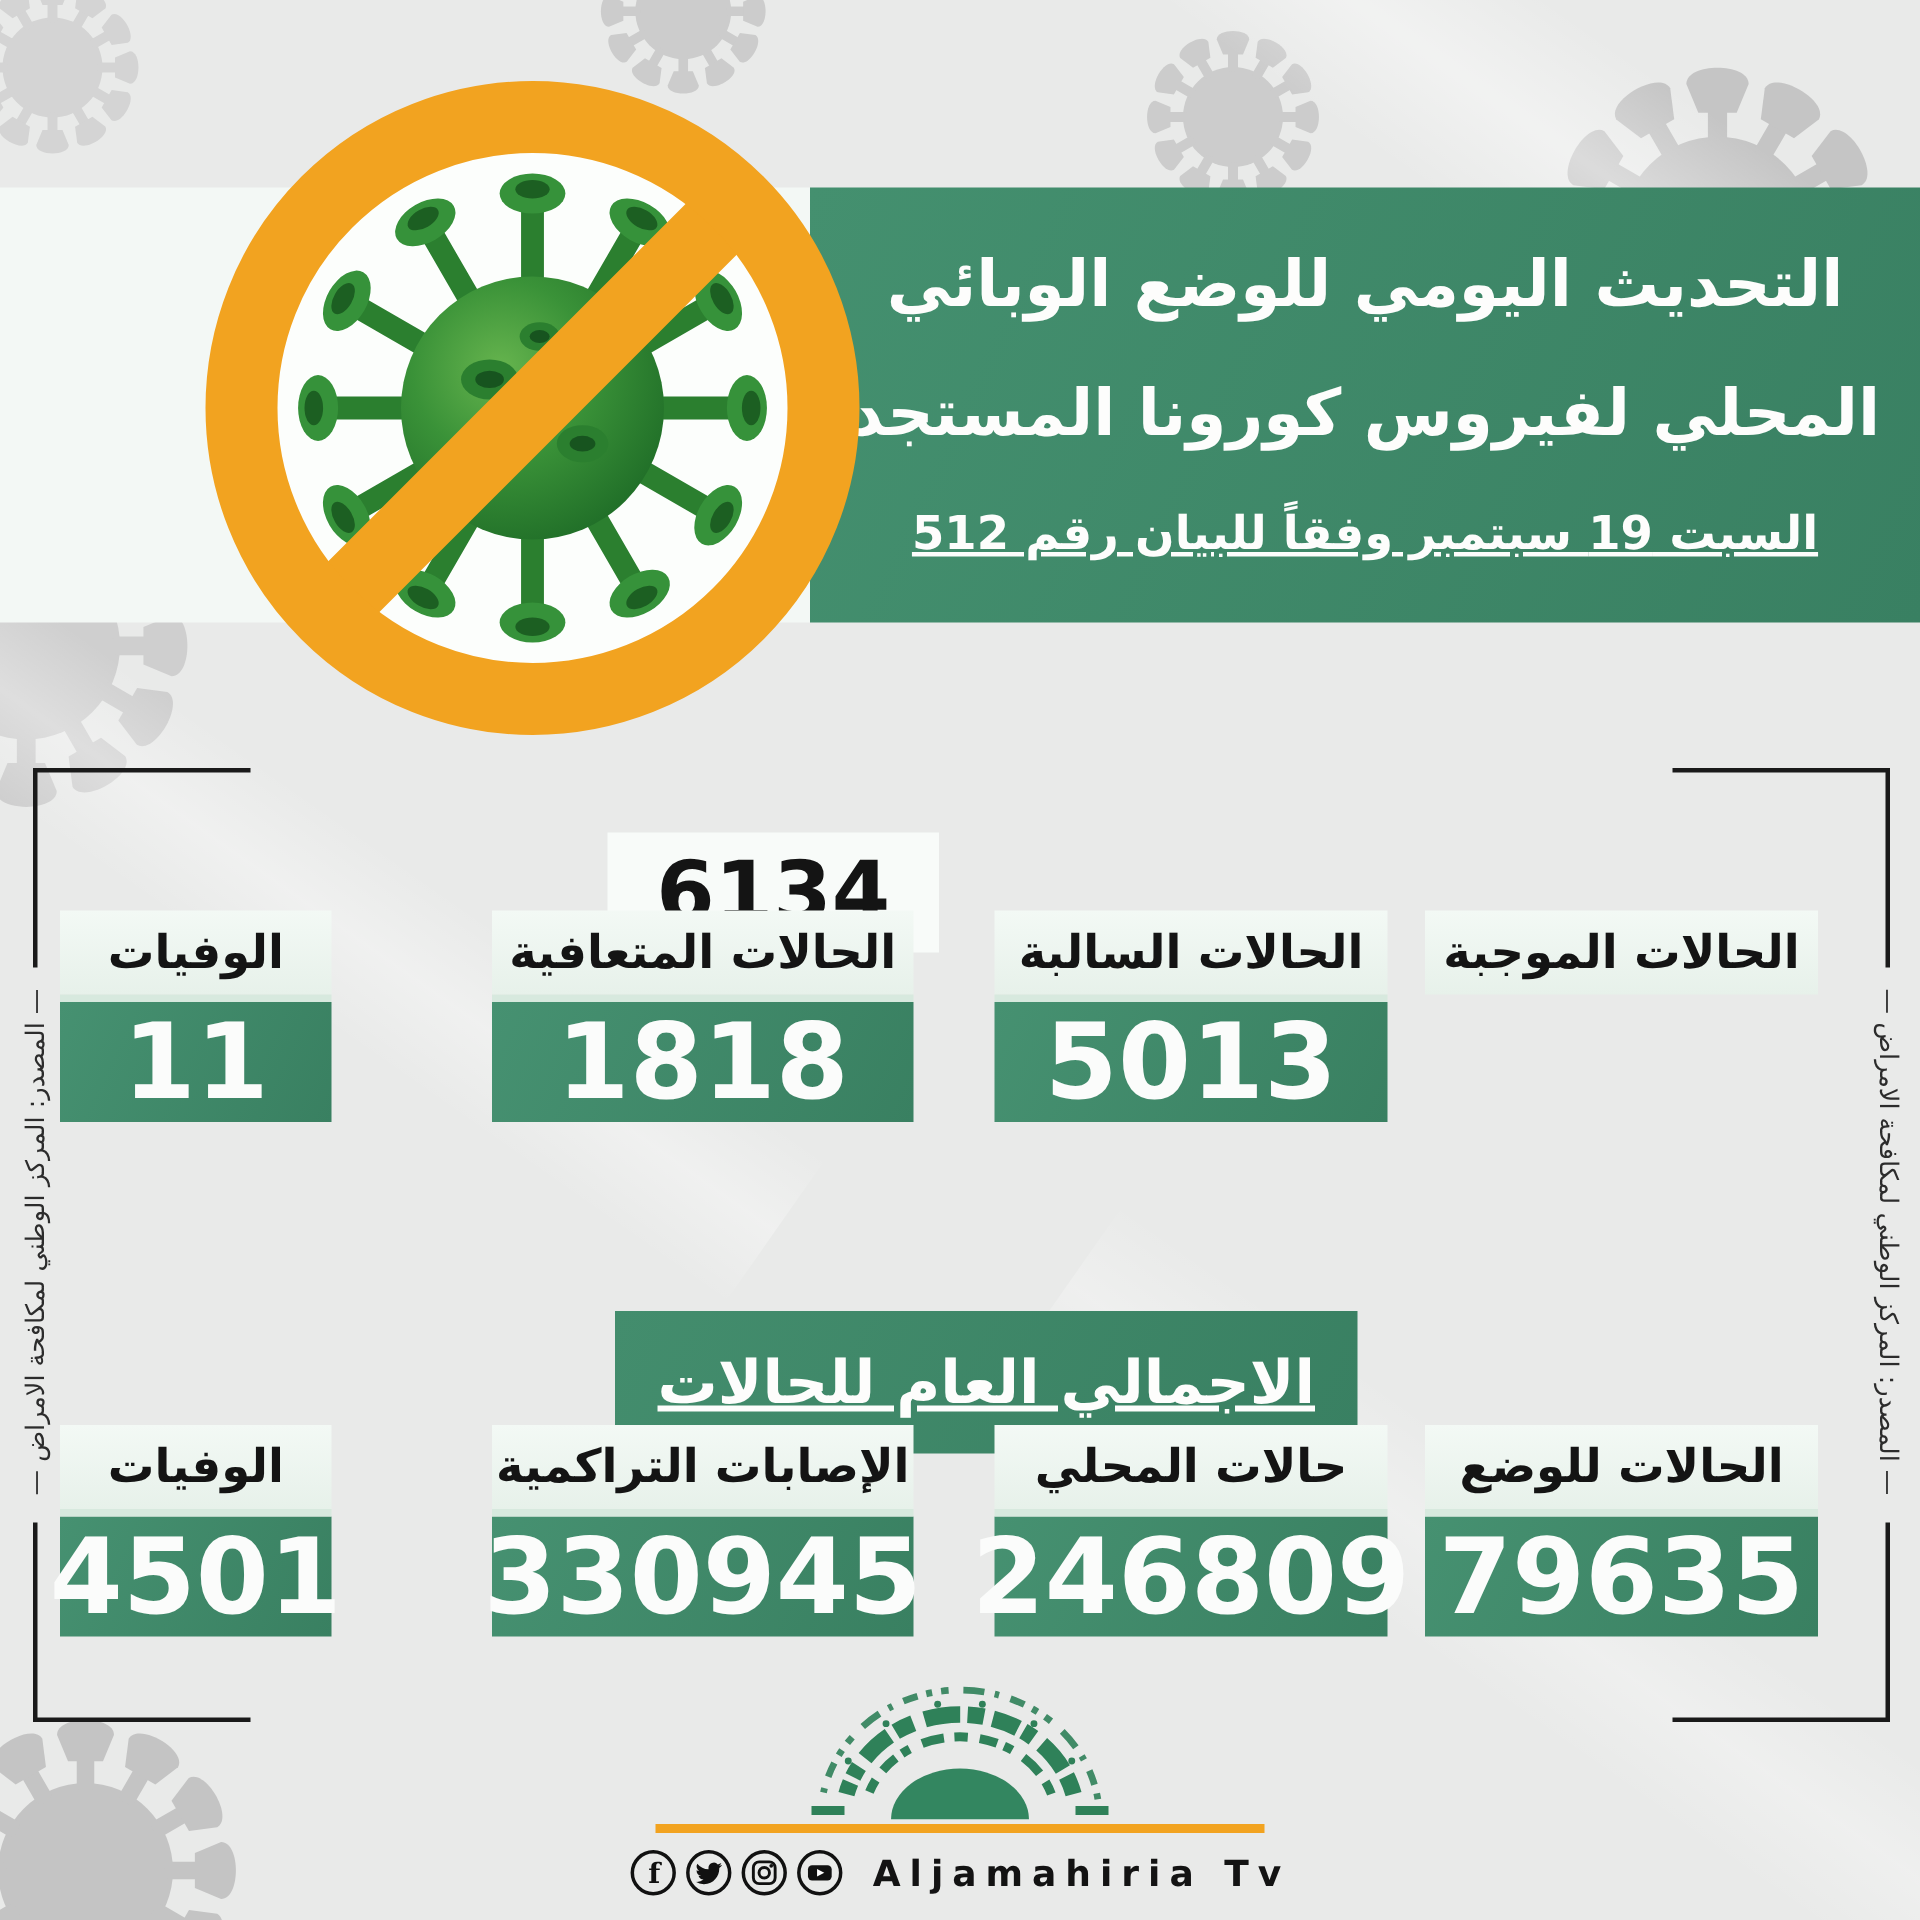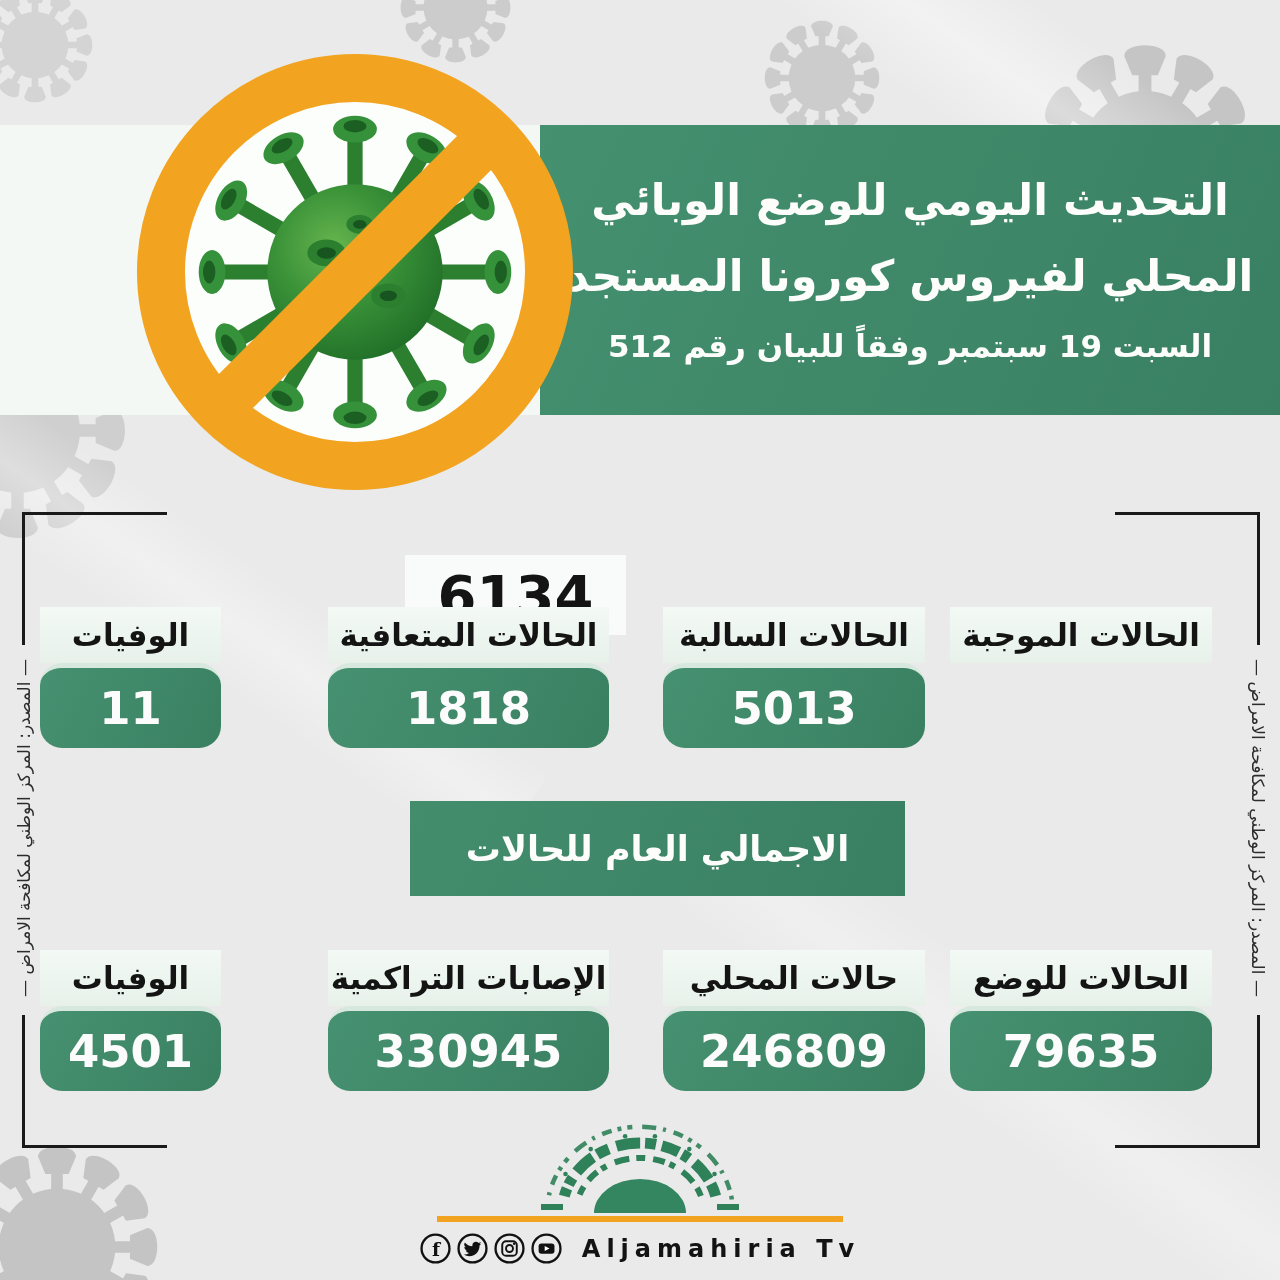--- a/index.html
+++ b/index.html
@@ -9,46 +9,46 @@
     font-family:"DejaVu Sans","Liberation Sans",sans-serif;
   }
   
   .wm{position:absolute;z-index:1;}
   .swoosh{position:absolute;z-index:2;transform:rotate(35deg);
     background:linear-gradient(to bottom,rgba(255,255,255,0),rgba(255,255,255,.7) 50%,rgba(255,255,255,0));}
   
   .banner-row{position:absolute;left:0;top:125px;width:1280px;height:290px;z-index:3;display:flex;}
   .banner-strip{width:540px;height:100%;background:#f3f8f5;}
   .banner-green{flex:1;background:linear-gradient(115deg,#44906f,#398062);
-    display:flex;flex-direction:column;justify-content:center;align-items:center;gap:29px;}
+    display:flex;flex-direction:column;justify-content:center;align-items:center;gap:39px;}
   .title-line{color:#fdfdfc;font-weight:bold;font-size:43px;line-height:1.1;white-space:nowrap;}
-  .title-date{font-size:31px;}
+  .title-date{font-size:31px;text-decoration:underline;}
   
   .sign{position:absolute;left:137px;top:54px;width:436px;height:436px;z-index:4;}
   .sign-disc{position:absolute;inset:30px;border-radius:50%;background:#fcfefc;}
   .sign-virus{position:absolute;inset:56px;}
   .sign-bar{position:absolute;left:50%;top:50%;width:352px;height:48px;
     transform:translate(-50%,-50%) rotate(-45deg);background:#f2a320;border-radius:3px;}
   .sign-ring{position:absolute;inset:0;border-radius:50%;border:48px solid #f2a320;box-sizing:border-box;}
   
   .samples-row{position:absolute;top:508px;left:405px;height:80px;z-index:5;display:flex;margin-top:47px;}
   .samples-value{width:221px;background:#f8fbf9;color:#141414;font-size:56px;font-weight:bold;
     display:flex;align-items:center;justify-content:center;}
   .samples-label{width:272px;background:linear-gradient(115deg,#459070,#398061);border-left:6px solid #a8cebb;
     color:#fefefe;font-size:40px;font-weight:bold;display:flex;align-items:center;justify-content:center;}
   
   .card{position:absolute;z-index:5;}
   .card-label{height:56px;background:linear-gradient(#f3f9f5,#e7f1ea);color:#141414;font-weight:bold;
     font-size:31px;display:flex;align-items:center;justify-content:center;white-space:nowrap;}
   .card-value{height:80px;background:linear-gradient(115deg,#469171,#398061);border-top:5px solid #d7e9de;
-    color:#fbfcfb;font-weight:bold;font-size:45px;display:flex;align-items:center;justify-content:center;border-radius:22px;}
-  
-  .total-banner{position:absolute;left:410px;top:801px;width:495px;height:95px;z-index:5;
-    background:linear-gradient(115deg,#438d6d,#398062);color:#fdfdfc;font-weight:bold;font-size:35px;
-    display:flex;align-items:center;justify-content:center;}
+    color:#fbfcfb;font-weight:bold;font-size:70px;display:flex;align-items:center;justify-content:center;}
+  
+  .total-banner{position:absolute;left:410px;top:874px;width:495px;height:95px;z-index:5;
+    background:linear-gradient(115deg,#438d6d,#398062);color:#fdfdfc;font-weight:bold;font-size:40px;
+    display:flex;align-items:center;justify-content:center;text-decoration:underline;}
   
   .bracket{position:absolute;z-index:4;width:142px;height:130px;}
   #br-lt{left:22px;top:512px;border-left:3px solid #1a1a1a;border-top:3px solid #1a1a1a;}
   #br-lb{left:22px;top:1015px;border-left:3px solid #1a1a1a;border-bottom:3px solid #1a1a1a;}
   #br-rt{right:20px;top:512px;border-right:3px solid #1a1a1a;border-top:3px solid #1a1a1a;}
   #br-rb{right:20px;top:1015px;border-right:3px solid #1a1a1a;border-bottom:3px solid #1a1a1a;}
   .src{position:absolute;z-index:5;width:384px;top:818px;font-size:17px;color:#2c2c2c;text-align:center;white-space:nowrap;}
   #src-l{left:-168px;transform:rotate(-90deg);}
   #src-r{right:-170px;transform:rotate(90deg);}
   

